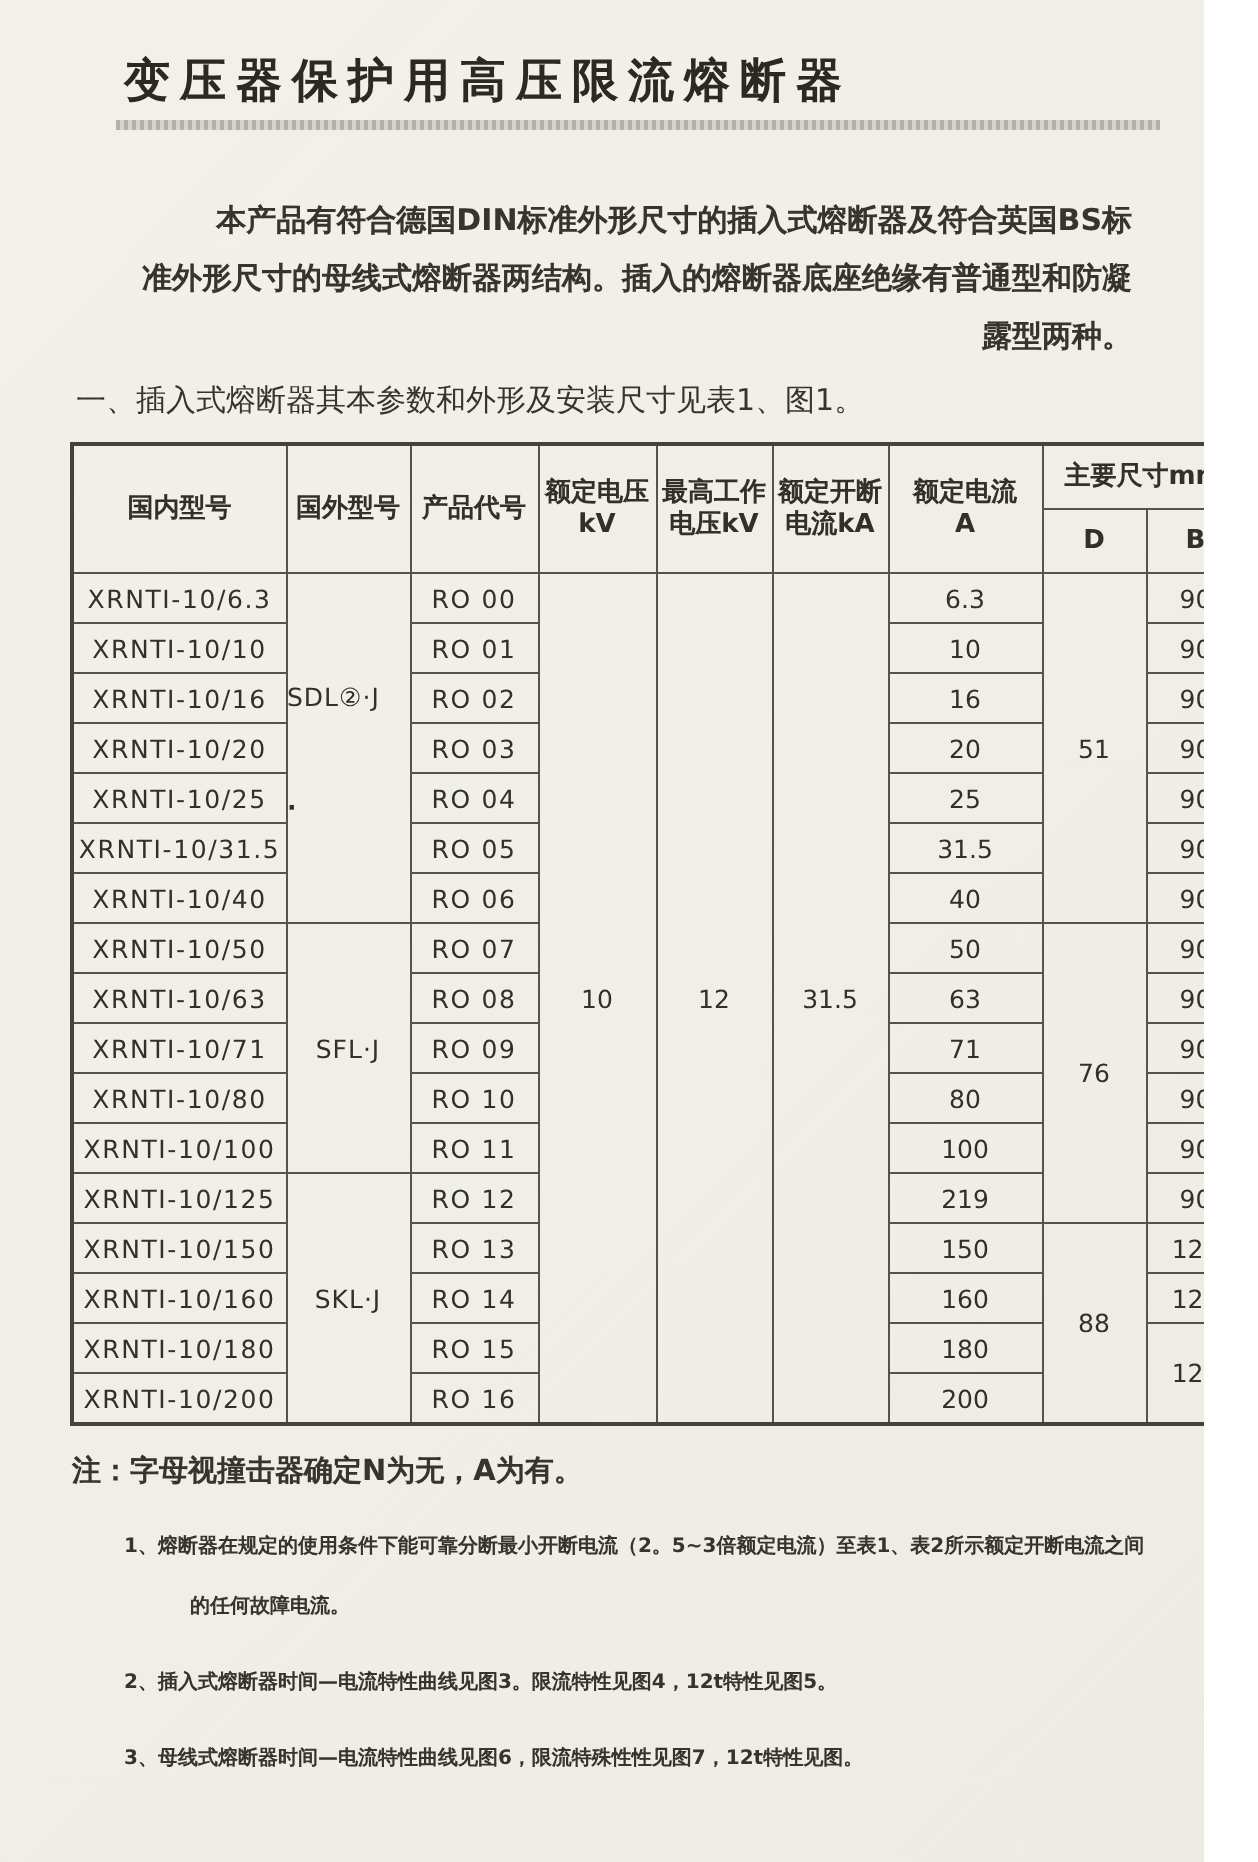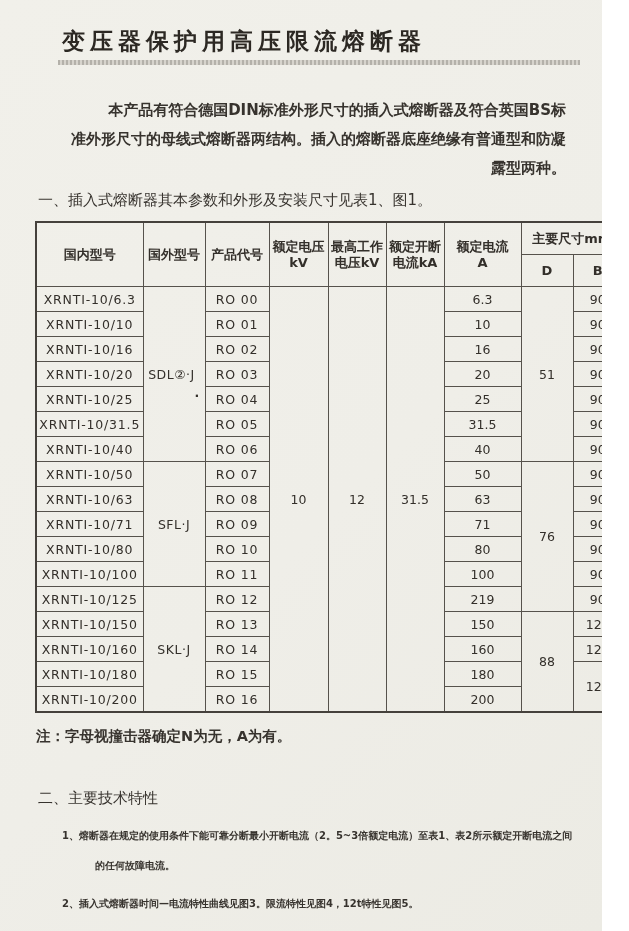--- a/index.html
+++ b/index.html
@@ -55,21 +55,21 @@
     white-space:pre-line;
     height:31px;
   }
   .spec-table tbody td{
     font-size:12.5px;font-weight:400;
     height:24px;
   }
   .cell-model{letter-spacing:0.8px;font-size:12px;}
   .cell-code{letter-spacing:0.8px;}
   .cell-foreign{font-size:13px;letter-spacing:0.5px;}
-  .foreign-content{display:flex;flex-direction:row;align-items:center;justify-content:center;}
+  .foreign-content{display:flex;flex-direction:column;align-items:flex-start;justify-content:center;}
   .stray-dot{margin-top:44px;font-weight:700;line-height:8px;}
   .note{
     margin:13px 4px 0 36px;
     font-size:14.5px;line-height:20px;
     font-weight:700;
   }
   .tech-list{margin:13px 28px 0 62px;}
   .tech-item{
     margin:0 0 8px 0;
     font-size:10px;line-height:30px;
@@ -235,21 +235,20 @@
       <tr>
         <td class="cell-model">XRNTI-10/200</td>
         <td class="cell-code">RO 16</td>
         <td>200</td>
       </tr>
     </tbody>
   </table>
 
   <p class="note">注：字母视撞击器确定N为无，A为有。</p>
 
-  <div class="sec-heading two">二、主要技术特性</div>
 
   <div class="tech-list">
     <p class="tech-item">1、熔断器在规定的使用条件下能可靠分断最小开断电流（2。5~3倍额定电流）至表1、表2所示额定开断电流之间的任何故障电流。</p>
     <p class="tech-item">2、插入式熔断器时间—电流特性曲线见图3。限流特性见图4，12t特性见图5。</p>
     <p class="tech-item">3、母线式熔断器时间—电流特性曲线见图6，限流特殊性性见图7，12t特性见图。</p>
   </div>
 
 </div>
 
 </body></html>

